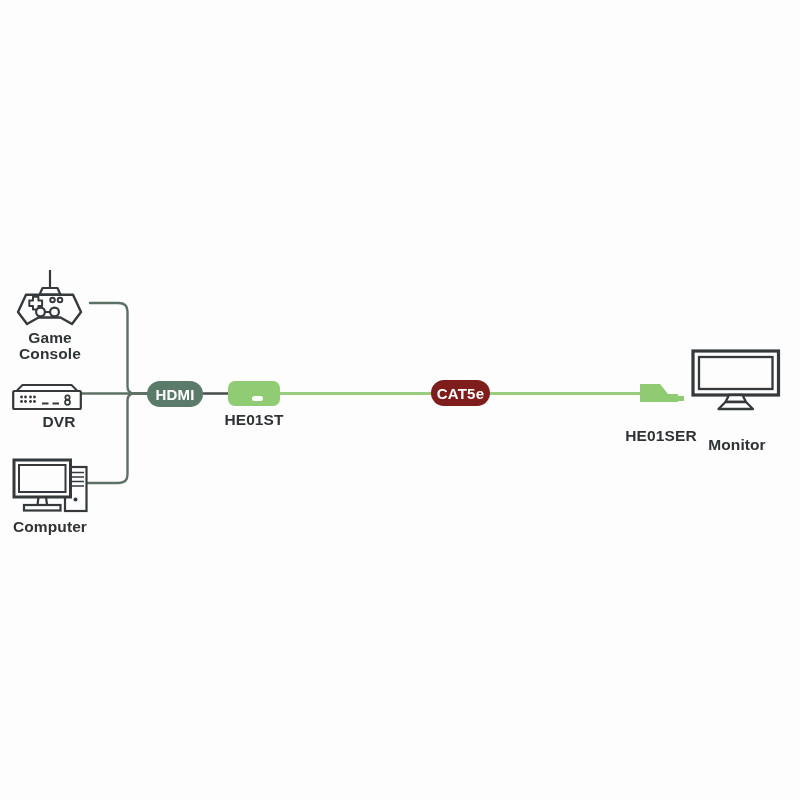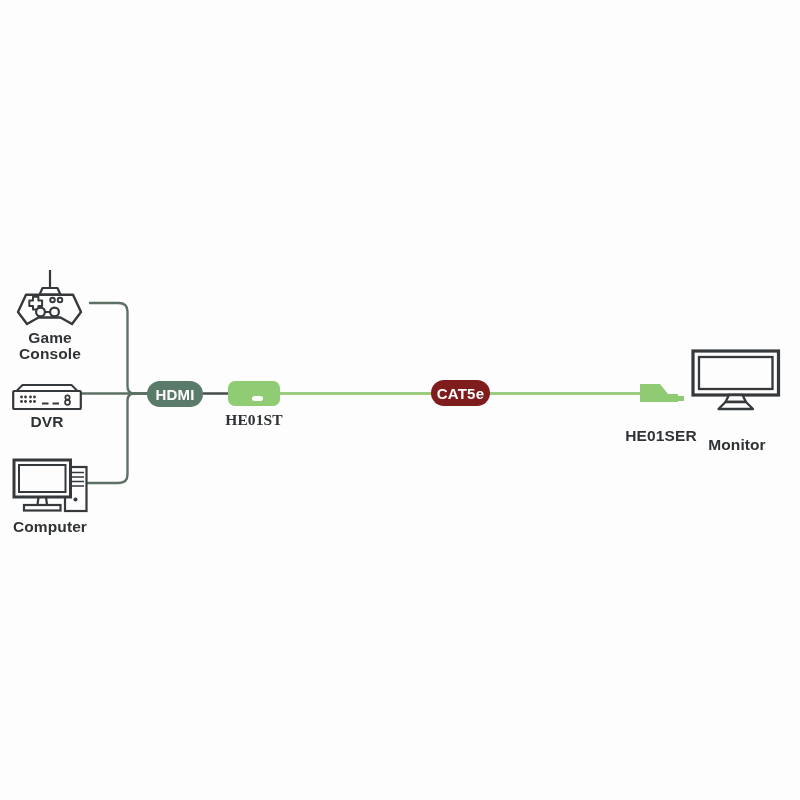--- a/index.html
+++ b/index.html
@@ -74,41 +74,41 @@
         <circle cx="13.5" cy="17.5" r="1.4"></circle>
       <circle cx="18.5" cy="13" r="1.4"></circle>
         <circle cx="22.5" cy="13" r="1.4"></circle>
       <circle cx="18.5" cy="17.5" r="1.4"></circle>
         <circle cx="22.5" cy="17.5" r="1.4"></circle>
     </g>
     <path d="M30,19.5 h6.5 M40.5,19.5 h6.5" stroke="#35393b" stroke-width="2"></path>
     <circle cx="55.5" cy="13.5" r="2.2" fill="none" stroke="#35393b" stroke-width="1.7"></circle>
     <circle cx="55.5" cy="18.3" r="2.5" fill="none" stroke="#35393b" stroke-width="1.7"></circle>
   </svg>
-  <div class="label" style="left:13px;top:414px;width:68px;">DVR</div>
+  <div class="label" style="left:25px;top:414px;width:68px;">DVR</div>
 
   <svg class="abs" style="left:11px;top:454px" width="78" height="62" viewBox="0 0 78 62">
     <rect x="54" y="13" width="21.5" height="44" fill="#fcfdfc" stroke="#35393b" stroke-width="2.2"></rect>
     <path d="M56.5,18.5 H73 M56.5,23 H73 M56.5,27.5 H73 M56.5,32 H73" stroke="#35393b" stroke-width="1.7"></path>
     <circle cx="64.5" cy="45.5" r="2" fill="#35393b"></circle>
     <rect x="3" y="6" width="56.5" height="37" fill="#fcfdfc" stroke="#35393b" stroke-width="3"></rect>
     <rect x="8" y="11" width="46.5" height="27" fill="none" stroke="#35393b" stroke-width="2"></rect>
     <path d="M27.5,43 L26.5,51 M35,43 L36,51" fill="none" stroke="#35393b" stroke-width="2.2"></path>
     <rect x="13" y="51" width="36.5" height="5.5" fill="#fcfdfc" stroke="#35393b" stroke-width="2.2"></rect>
   </svg>
   <div class="label" style="left:2px;top:519px;width:96px;text-align:center;">Computer</div>
 
   <div class="badge badge-dark" style="left:147px;top:381px;width:56px;height:26px;">
     <span>HDMI</span>
   </div>
 
   <div class="tx-box">
     <div class="tx-dash"></div>
   </div>
-  <div class="label" style="left:216px;top:412px;width:76px;font-family:Liberation Serif, serif;">HE01ST</div>
+  <div class="label" style="left:216px;top:412px;width:76px;">HE01ST</div>
 
   <div class="badge badge-green" style="left:431px;top:380px;width:59px;height:26px;">
     <span>CAT5e</span>
   </div>
 
   <svg class="abs" style="left:638px;top:382px" width="50" height="22" viewBox="0 0 50 22">
     <path d="M2,2 H22 L30,12 H40 V14 H46 V19 H40 V20 H2 Z" fill="#8fcb72"></path>
   </svg>
   <div class="label" style="left:620px;top:428px;width:82px;">HE01SER</div>
 

